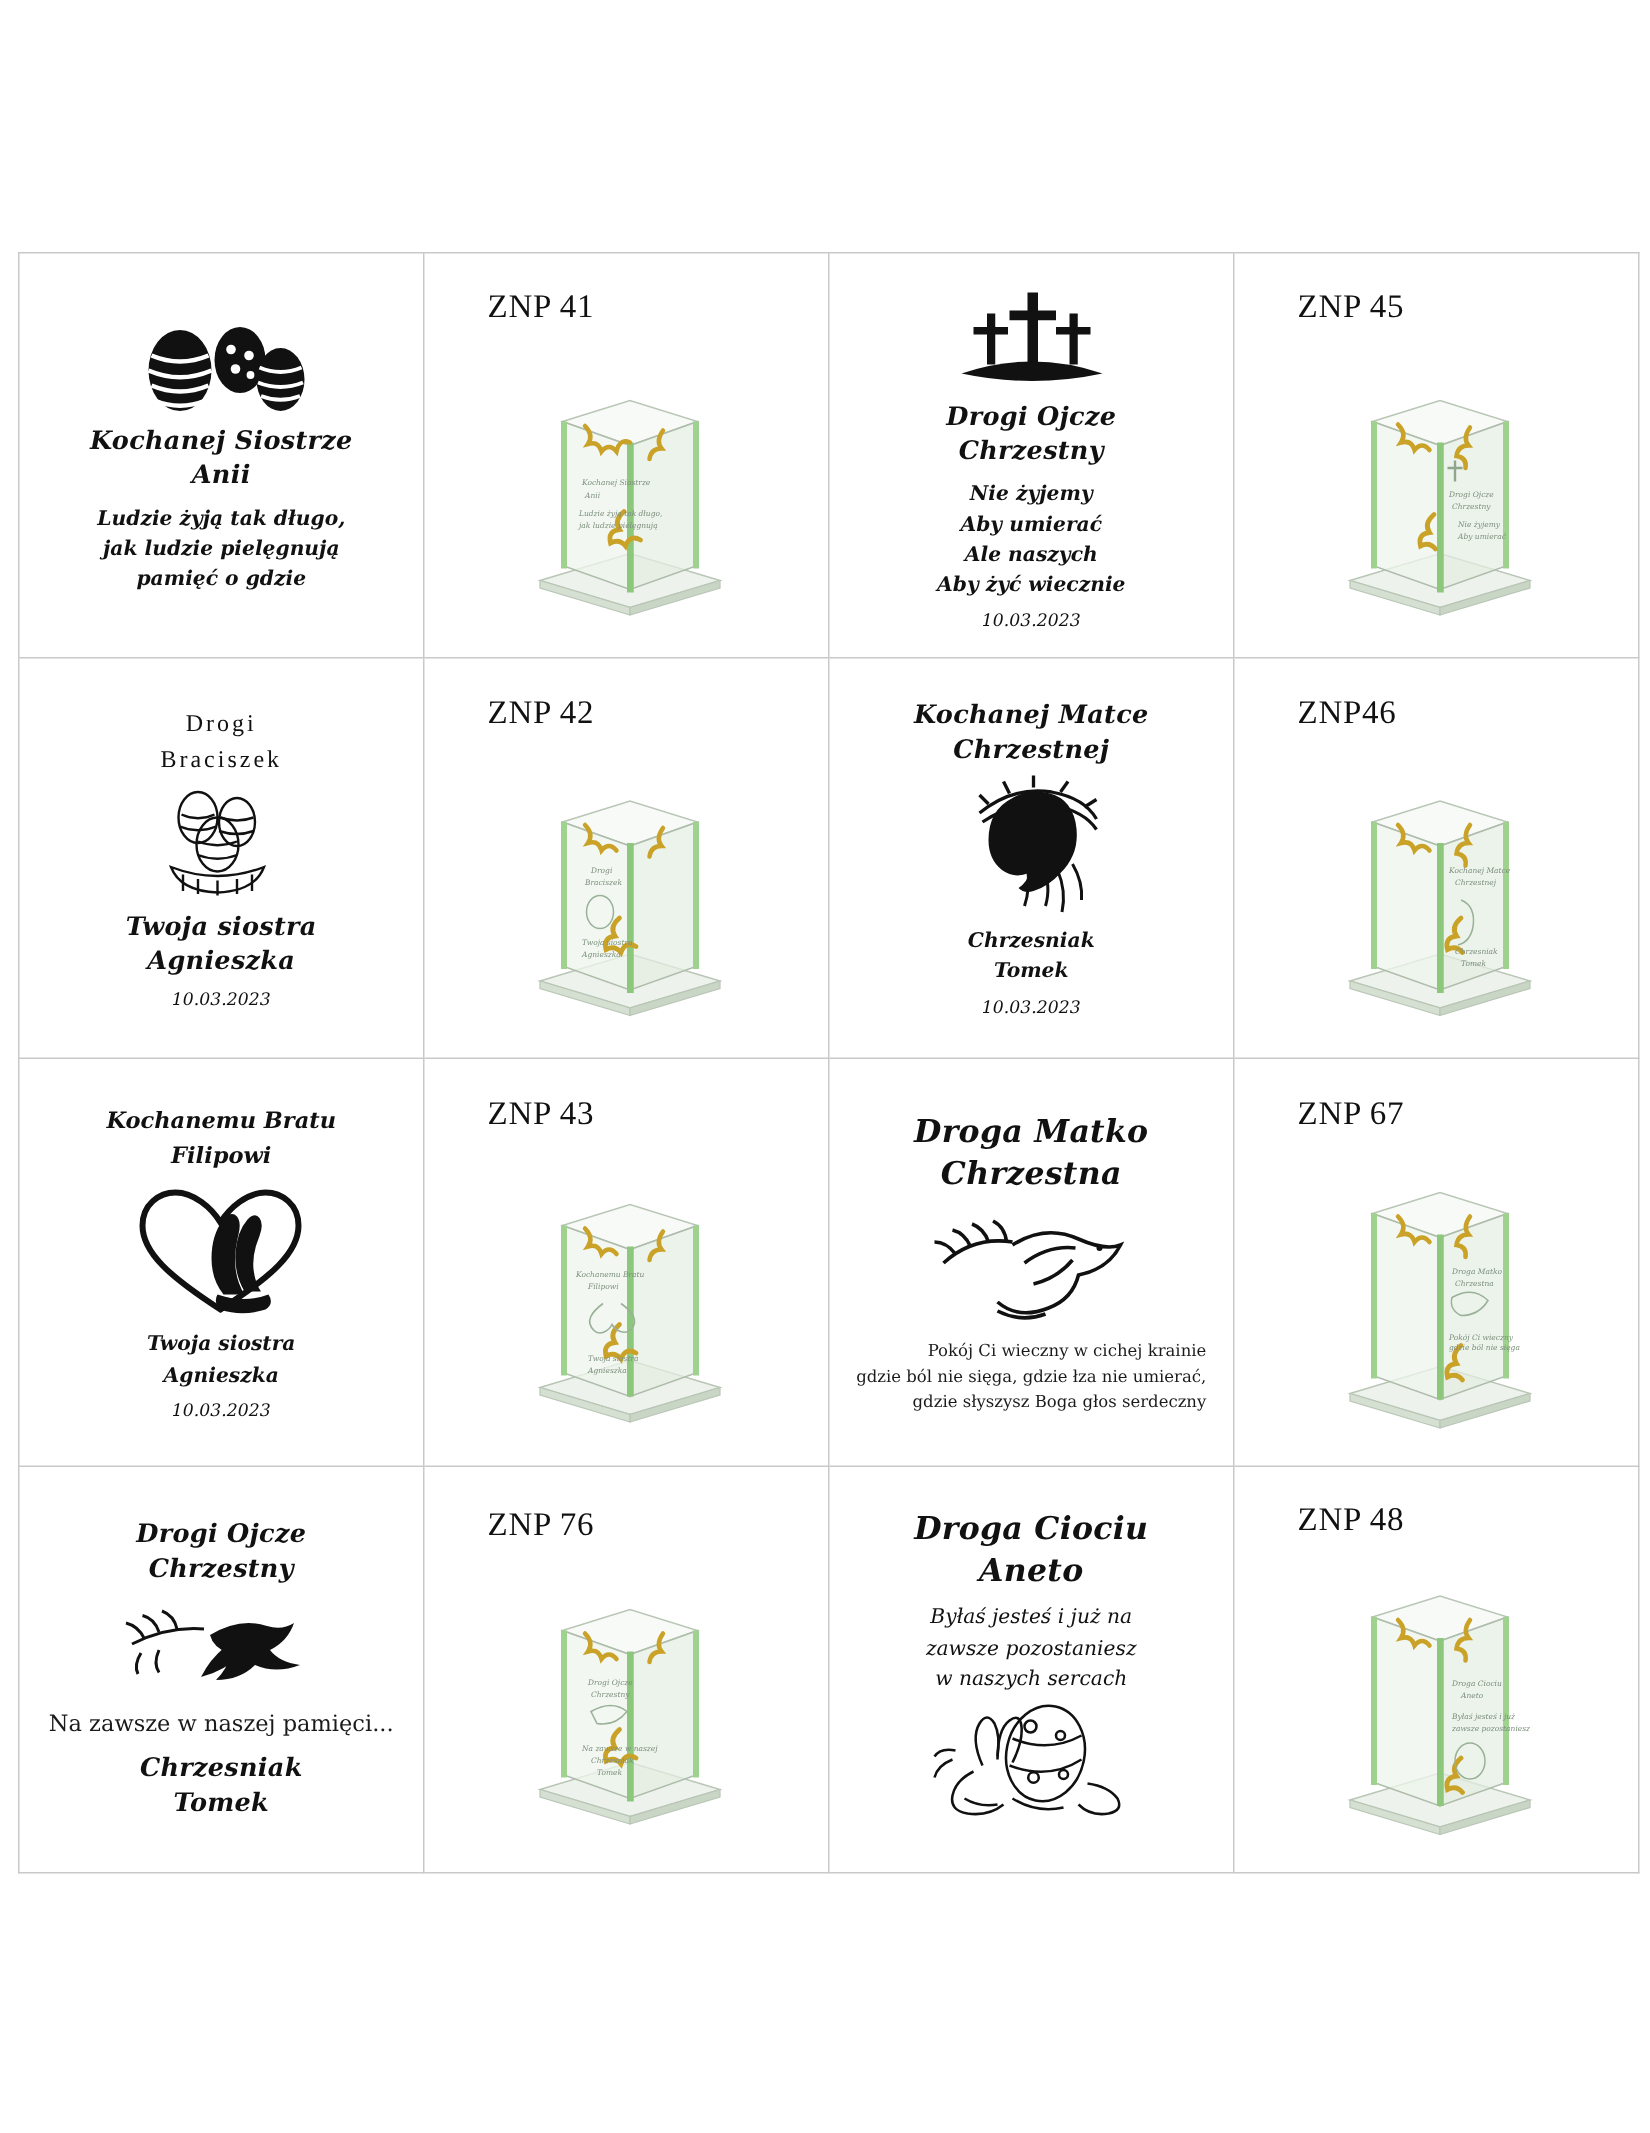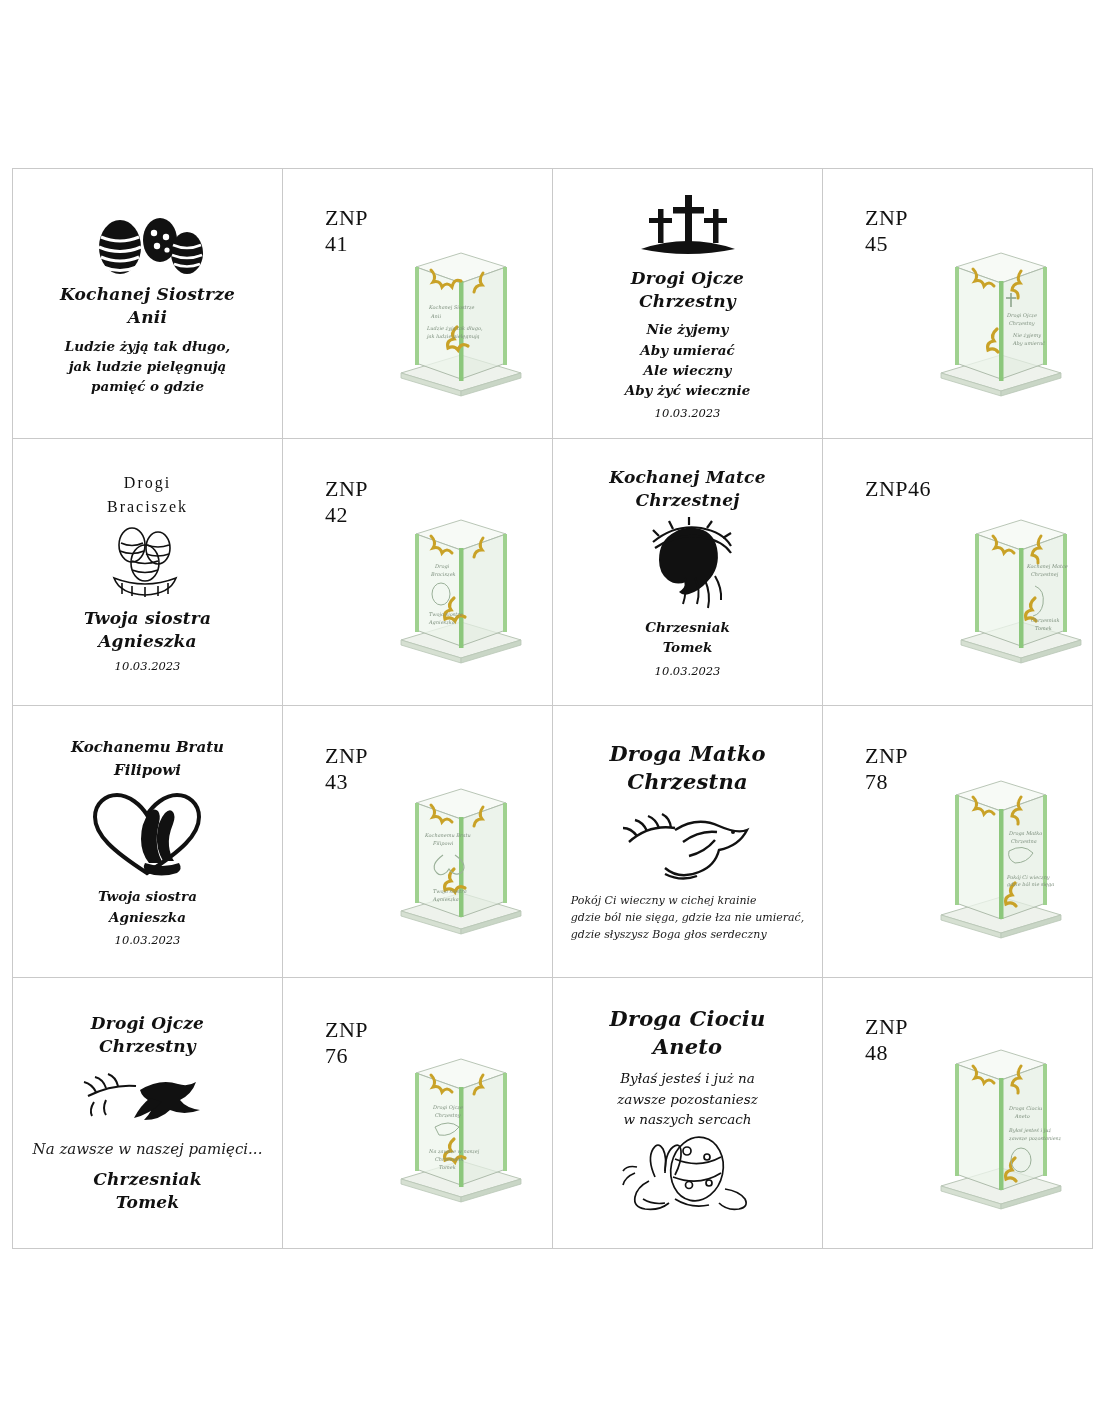--- a/index.html
+++ b/index.html
@@ -53,24 +53,23 @@
     font-family:"DejaVu Serif", serif;
     font-style:italic;
     font-weight:bold;
     font-size:13.5px;
     line-height:1.5;
     text-align:center;
     color:#111;
   }
   .script-sm{
     font-family:"DejaVu Serif", serif;
-    font-style:italic;
     font-size:11px;
     line-height:1.55;
-    text-align:left;
+    text-align:right;
     color:#1a1a1a;
   }
   .serif-lg{
     font-family:"Liberation Serif", serif;
     font-size:16px;
     letter-spacing:2px;
     text-align:center;
     color:#111;
     line-height:1.5;
   }
@@ -90,22 +89,22 @@
     margin:4px 0 6px 0;
   }
   .code-label{
     font-family:"Liberation Serif", serif;
     font-size:22px;
     color:#111;
     letter-spacing:.5px;
   }
   .photo-cell-inner{
     display:flex;
-    flex-direction:row;
-    align-items:flex-start;
+    flex-direction:column;
+    align-items:center;
     justify-content:flex-start;
     padding:10px 6px 8px 6px;
     box-sizing:border-box;
     height:100%;
     width:100%;
   }
   .photo-head{
     width:100%;
     text-align:left;
     padding-left:36px;
@@ -213,21 +212,21 @@
           </svg>
         </div>
         <div class="script-lg">
           <div>Drogi Ojcze</div>
           <div>Chrzestny</div>
         </div>
         <div class="gap"></div>
         <div class="script-md">
           <div>Nie żyjemy</div>
           <div>Aby umierać</div>
-          <div>Ale wieczny</div>
+          <div>Ale naszych</div>
           <div>Aby żyć wiecznie</div>
         </div>
         <div class="date">10.03.2023</div>
       </div>
     </td>
 
     <td class="col-photo">
       <div class="photo-cell-inner">
         <div class="photo-head"><span class="code-label">ZNP 45</span></div>
         <div class="lamp-wrap">
@@ -468,21 +467,21 @@
         <div class="script-sm">
           <div>Pokój Ci wieczny w cichej krainie</div>
           <div>gdzie ból nie sięga, gdzie łza nie umierać,</div>
           <div>gdzie słyszysz Boga głos serdeczny</div>
         </div>
       </div>
     </td>
 
     <td class="col-photo">
       <div class="photo-cell-inner">
-        <div class="photo-head"><span class="code-label">ZNP 78</span></div>
+        <div class="photo-head"><span class="code-label">ZNP 67</span></div>
         <div class="lamp-wrap">
           <svg width="175" height="200" viewBox="0 0 175 200">
             <polygon points="30,172 90,154 150,172 90,190" fill="#eef2ec" stroke="#b9c6b6" stroke-width="1"></polygon>
             <polygon points="30,172 90,190 90,195 30,177" fill="#d6e0d2" stroke="#b9c6b6" stroke-width="0.8"></polygon>
             <polygon points="150,172 90,190 90,195 150,177" fill="#c9d6c6" stroke="#b9c6b6" stroke-width="0.8"></polygon>
             <polygon points="45,52 90,38 135,52 90,68" fill="#f7faf6" stroke="#b9c6b6" stroke-width="1"></polygon>
             <polygon points="45,52 45,160 90,176 90,68" fill="#eef5ec" fill-opacity="0.75" stroke="#aebcab" stroke-width="1"></polygon>
             <polygon points="135,52 135,160 90,176 90,68" fill="#e4eee2" fill-opacity="0.7" stroke="#aebcab" stroke-width="1"></polygon>
             <rect x="44" y="52" width="4" height="110" fill="#9fd18f"></rect>
             <rect x="88" y="66" width="4.5" height="110" fill="#8cc77c"></rect>

